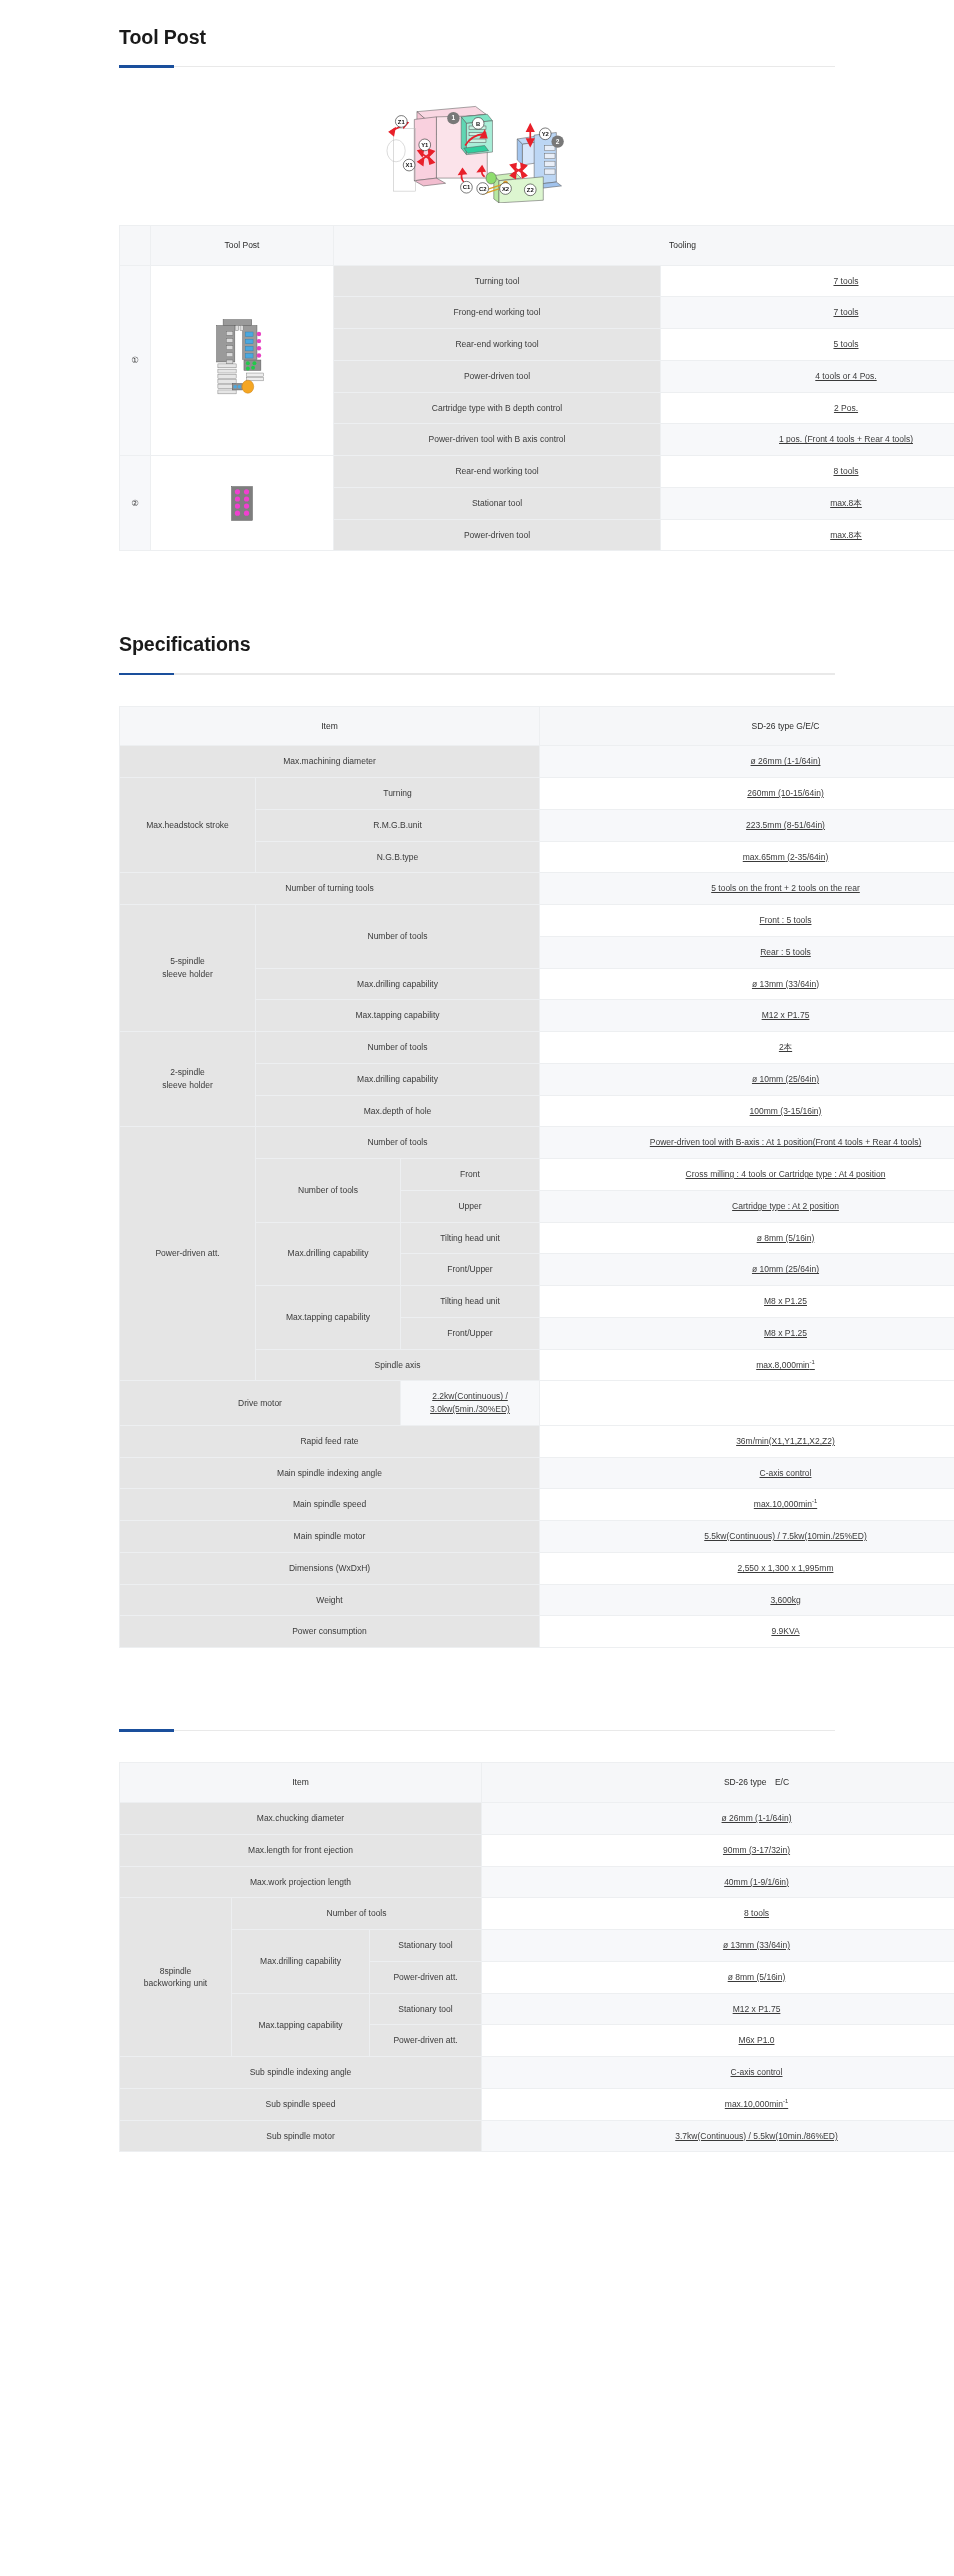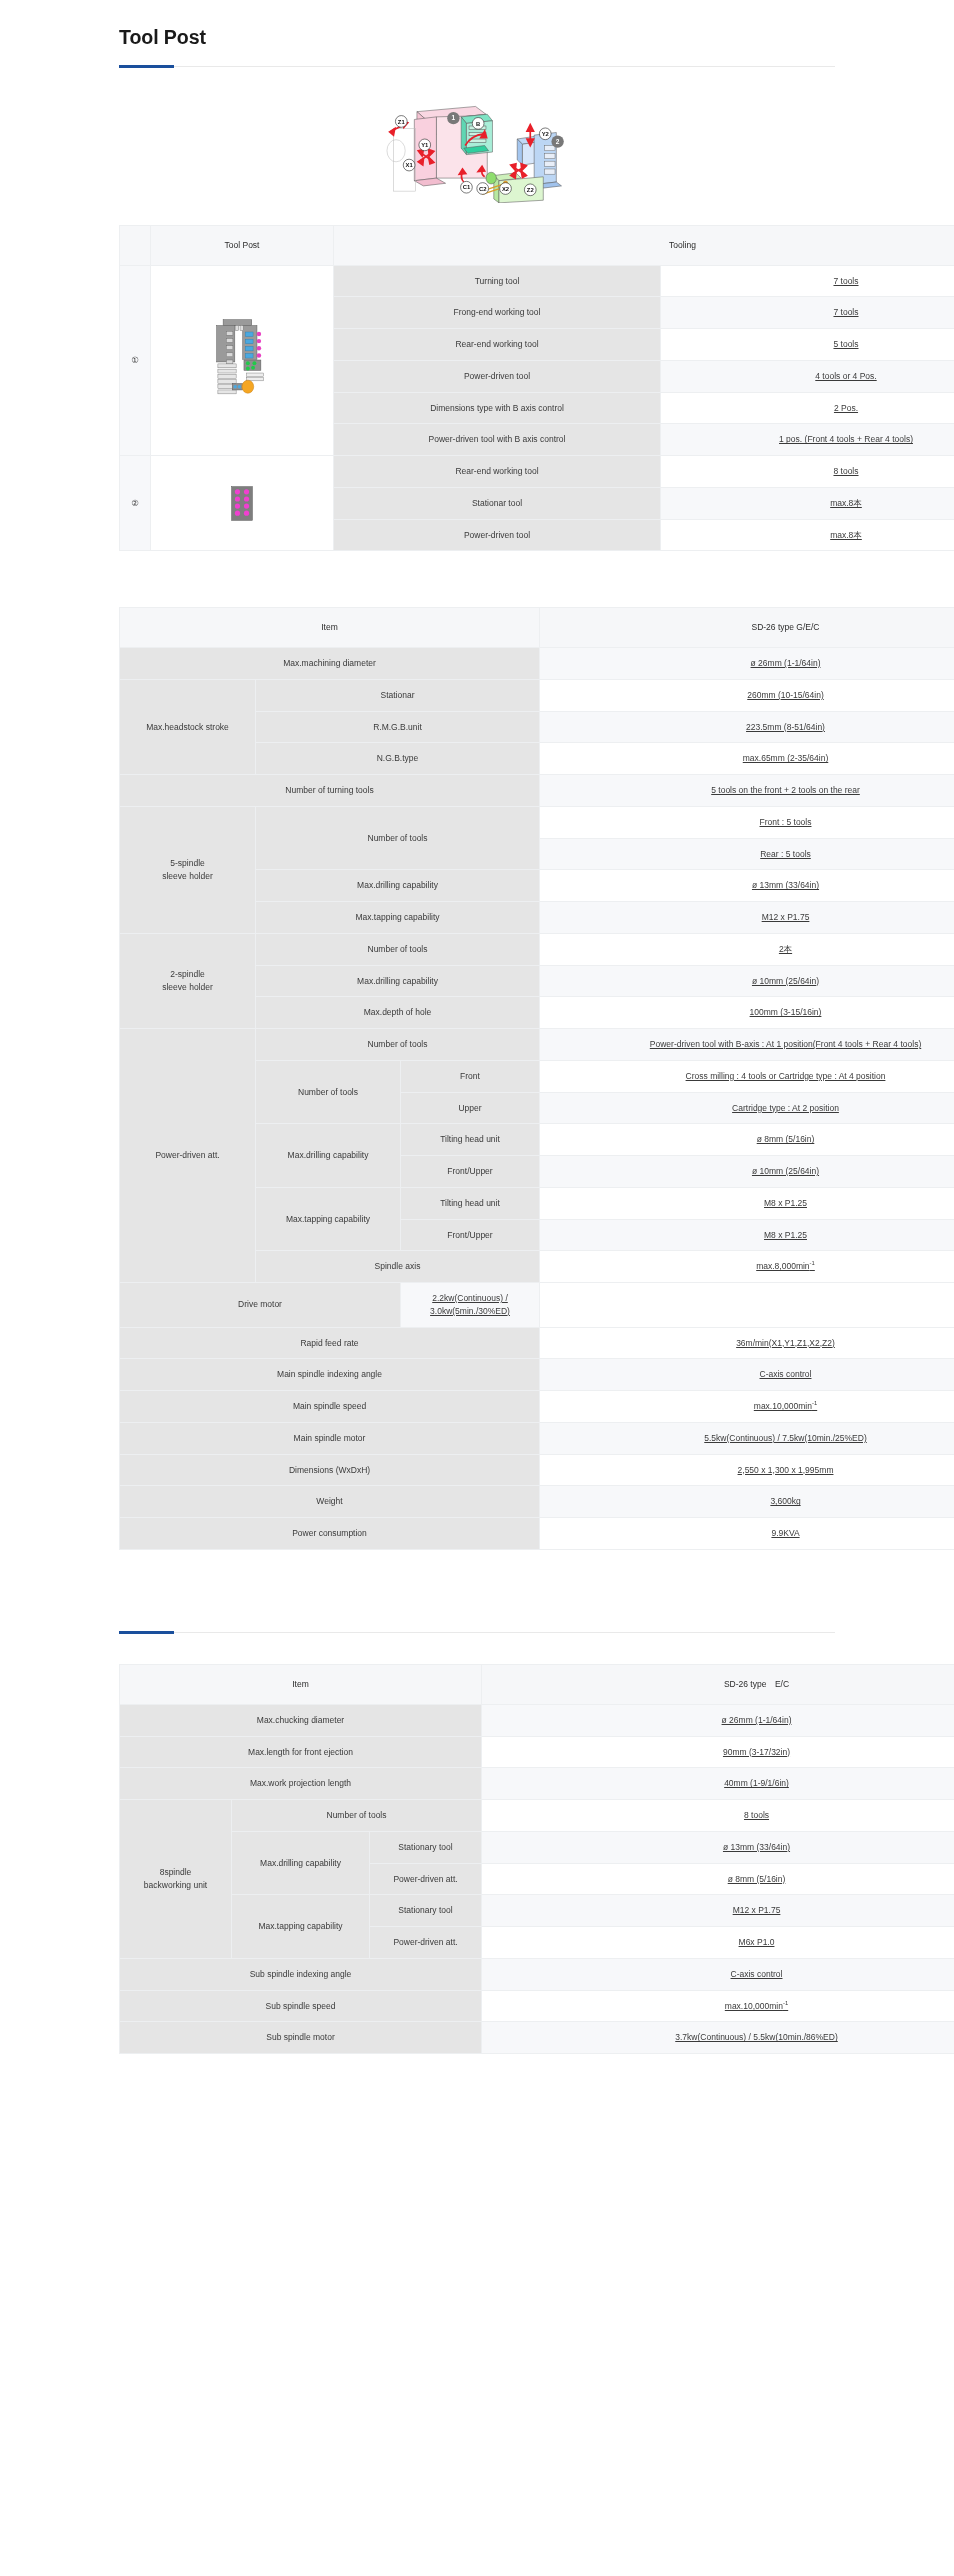--- a/index.html
+++ b/index.html
@@ -268,21 +268,21 @@
           </tr>
           <tr>
             <td class="lbl">Rear-end working tool</td>
             <td class="val">5 tools</td>
           </tr>
           <tr class="alt">
             <td class="lbl">Power-driven tool</td>
             <td class="val">4 tools or 4 Pos.</td>
           </tr>
           <tr>
-            <td class="lbl">Dimensions type with B axis control</td>
+            <td class="lbl">Cartridge type with B depth control</td>
             <td class="val">2 Pos.</td>
           </tr>
           <tr class="alt">
             <td class="lbl">Power-driven tool with B axis control</td>
             <td class="val">1 pos. (Front 4 tools + Rear 4 tools)</td>
           </tr>
           <tr>
             <td class="idx" rowspan="3">②</td>
             <td class="thumb" rowspan="3">
               <svg class="tp-img" width="22" height="35" viewBox="0 0 34 54">
@@ -308,41 +308,45 @@
             <td class="lbl">Power-driven tool</td>
             <td class="val">max.8本</td>
           </tr>
         </tbody>
     </table>
   </div>
 
   <div class="section-gap"></div>
 
   <div class="section">
+    <div class="sec-head">
+      <h2 class="sec-title">Specifications</h2>
+      <div class="rule"></div>
+    </div>
     <table>
       <colgroup>
           <col style="width:136px">
           <col style="width:145px">
           <col style="width:139px">
           <col>
         </colgroup>
       <thead>
         <tr>
           <th colspan="3">Item</th>
           <th>SD-26 type G/E/C</th>
         </tr>
       </thead>
       <tbody id="spec-body">
           <tr class="alt">
             <td class="lbl" colspan="3">Max.machining diameter</td>
             <td class="val">ø 26mm (1-1/64in)</td>
           </tr>
           <tr>
             <td class="lbl" rowspan="3">Max.headstock stroke</td>
-            <td class="lbl" colspan="2">Stationar</td>
+            <td class="lbl" colspan="2">Turning</td>
             <td class="val">260mm (10-15/64in)</td>
           </tr>
           <tr class="alt">
             <td class="lbl" colspan="2">R.M.G.B.unit</td>
             <td class="val">223.5mm (8-51/64in)</td>
           </tr>
           <tr>
             <td class="lbl" colspan="2">N.G.B.type</td>
             <td class="val">max.65mm (2-35/64in)</td>
           </tr>

